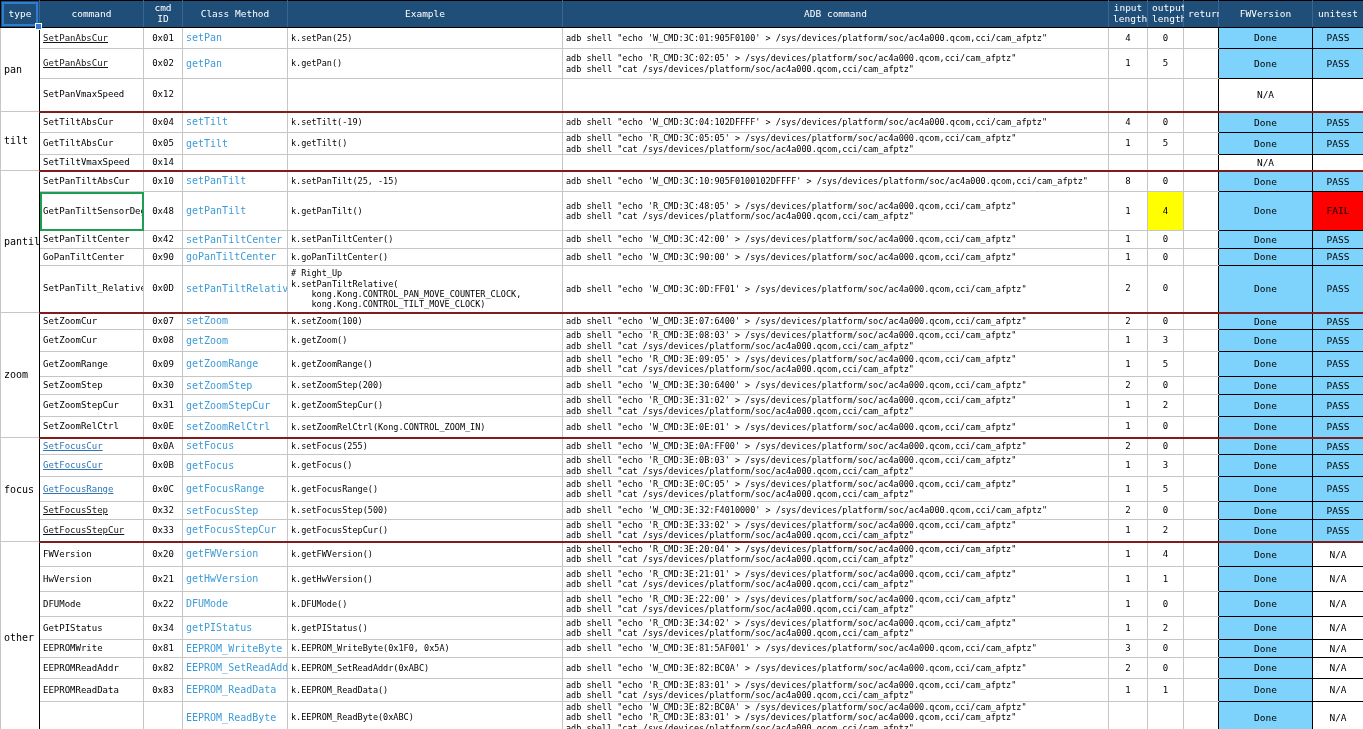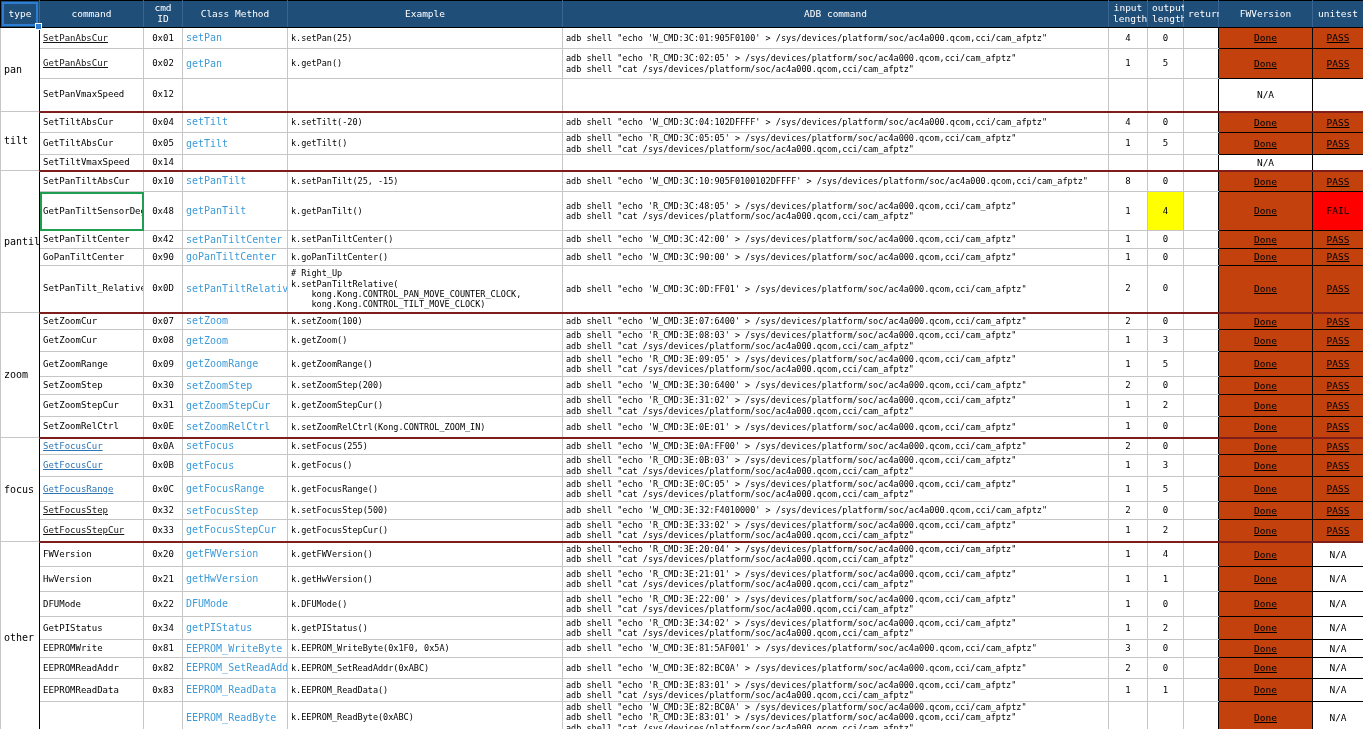--- a/index.html
+++ b/index.html
@@ -17,21 +17,21 @@
   td.c-cmd.lnkb{text-decoration:underline;color:#2E75B6;}
   td.c-id{text-align:center;}
   td.c-cm{color:#3D9BD9;font-size:10px;}
   td.c-ex,td.c-adb{white-space:pre;font-size:8.5px;line-height:1.2;}
   td.c-il,td.c-ol,td.c-ret{text-align:center;}
   td.c-ol.yellow{background:#FFFF00;}
   td.c-ret{border-right:1px solid #000;}
   td.c-impl,td.c-unit{text-align:center;font-size:9.5px;
     border-top:1px solid #000;border-bottom:1px solid #000;}
   td.c-impl{border-right:1px solid #000;}
-  td.fill-green{background:#c2410c;text-decoration:underline;}
+  td.fill-green{background:#7dd3fc;}
   td.fill-red{background:#FE0000;}
   td.sel{outline:2px solid #1E9E50;outline-offset:-2px;position:relative;z-index:2;}
   th.sel-a1::before{content:"";position:absolute;left:1px;top:1px;right:1px;bottom:1px;
     border:2px solid #2D7DD2;}
   th.sel-a1::after{content:"";position:absolute;right:-3px;bottom:-3px;width:5px;height:5px;
     background:#2D7DD2;border:1px solid #fff;z-index:3;}
 </style>
 </head>
 <body>
 
@@ -101,21 +101,21 @@
         <td class="c-ol"></td>
         <td class="c-ret"></td>
         <td class="c-impl">N/A</td>
         <td class="c-unit"></td>
       </tr>
       <tr style="height: 21px;">
         <td class="c-type" rowspan="3">tilt</td>
         <td class="c-cmd">SetTiltAbsCur</td>
         <td class="c-id">0x04</td>
         <td class="c-cm">setTilt</td>
-        <td class="c-ex">k.setTilt(-20)</td>
+        <td class="c-ex">k.setTilt(-19)</td>
         <td class="c-adb">adb shell "echo 'W_CMD:3C:04:102DFFFF' &gt; /sys/devices/platform/soc/ac4a000.qcom,cci/cam_afptz"</td>
         <td class="c-il">4</td>
         <td class="c-ol">0</td>
         <td class="c-ret"></td>
         <td class="c-impl fill-green">Done</td>
         <td class="c-unit fill-green">PASS</td>
       </tr>
       <tr style="height: 22px;">
         <td class="c-cmd">GetTiltAbsCur</td>
         <td class="c-id">0x05</td>

